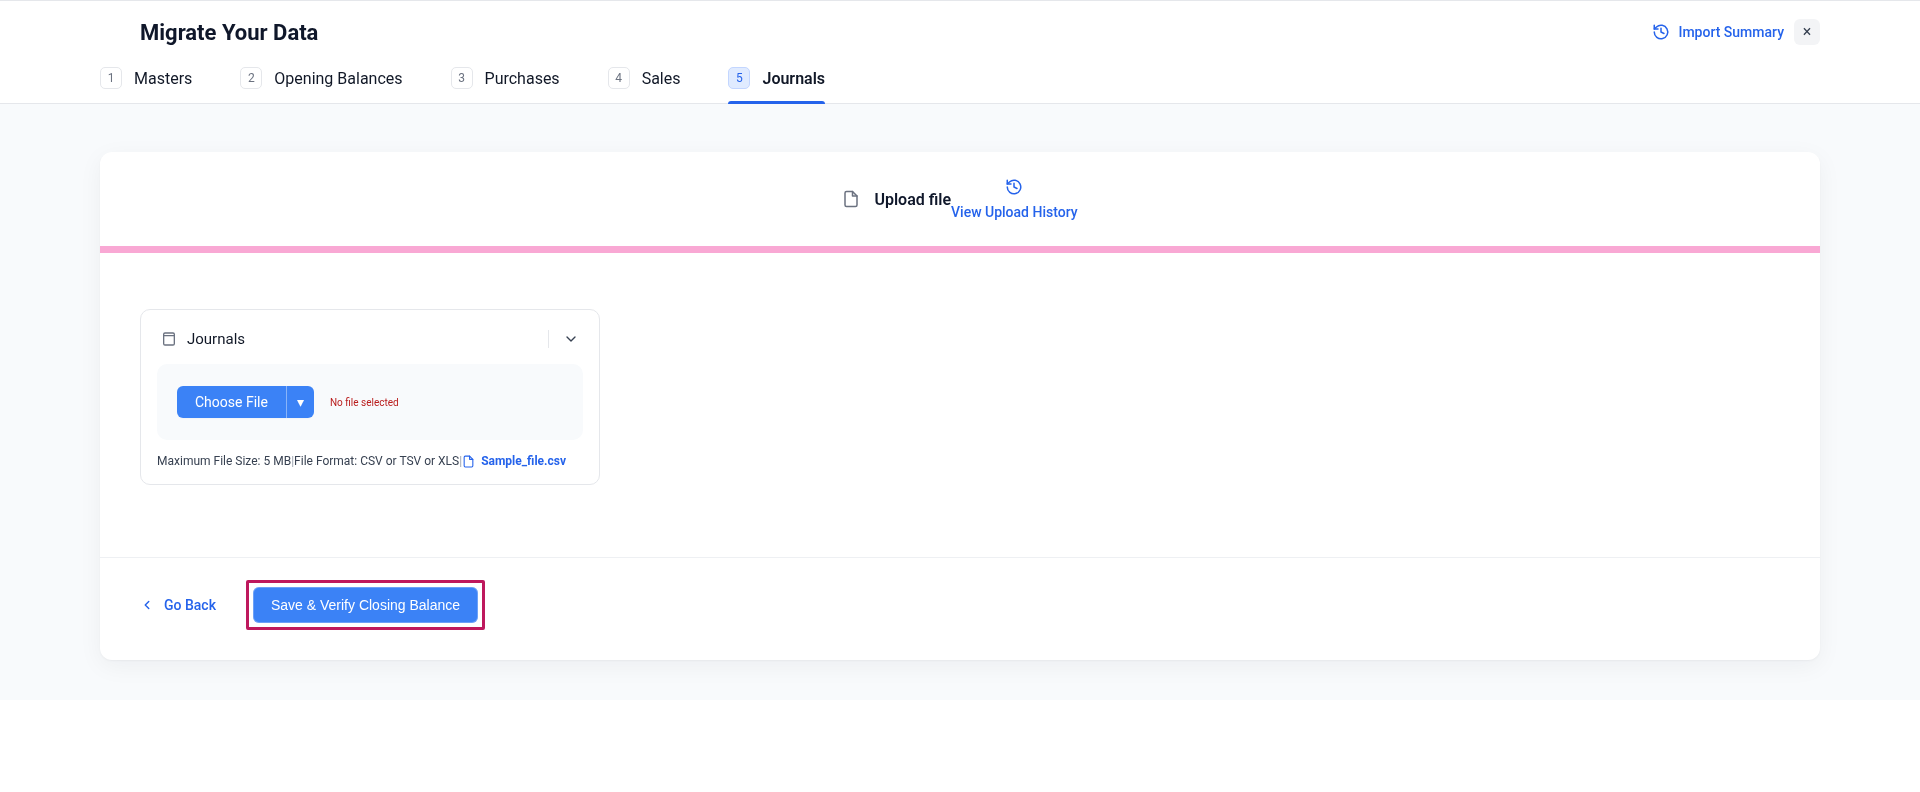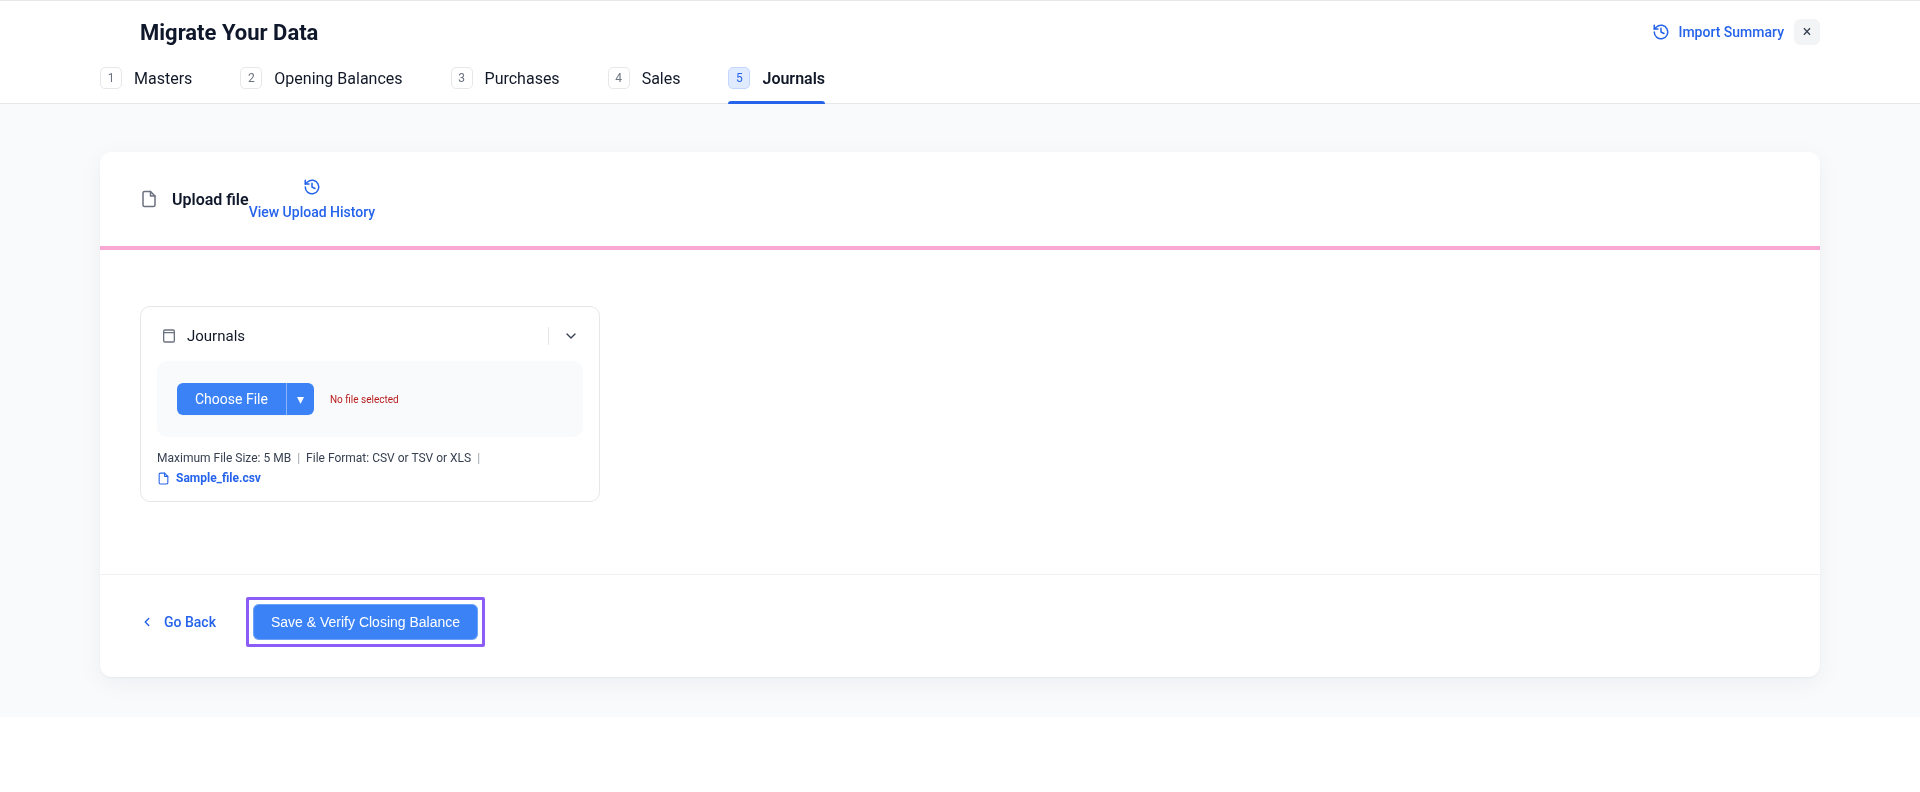--- a/index.html
+++ b/index.html
@@ -101,23 +101,23 @@
   .body-bg { background: #f8fafc; padding: 48px 100px 40px 100px; }
 
   .card {
     background: #fff;
     border-radius: 12px;
     box-shadow: 0 1px 2px rgba(0,0,0,0.04), 0 6px 24px rgba(15,23,42,0.05);
   }
   .card-header {
     display: flex;
     align-items: center;
-    justify-content: flex-start;
+    justify-content: center;
     padding: 26px 40px;
-    border-bottom: 4px solid #f9a8d4;
+    border-bottom: 7px solid #f9a8d4;
   }
   .card-title-left {
     display: flex;
     align-items: center;
     gap: 14px;
   }
   .upload-file-title { font-size: 16px; font-weight: 600; color: #0f172a; }
   .view-history {
     display: inline-flex;
     align-items: center;
@@ -182,21 +182,20 @@
     display: inline-flex;
     align-items: center;
     justify-content: center;
   }
   .nofile { color: #b91c1c; font-size: 10px; }
 
   .hint-row {
     display: flex;
     flex-wrap: wrap;
     align-items: center;
-    gap: 6px;
     margin-top: 14px;
     font-size: 12px;
     color: #374151;
   }
   .hint-sep { color: #9ca3af; }
   .sample-link {
     display: inline-flex;
     align-items: flex-end;
     gap: 6px;
     color: #2563eb;
@@ -213,21 +212,21 @@
   }
   .go-back {
     display: inline-flex;
     align-items: center;
     gap: 10px;
     color: #2563eb;
     font-weight: 500;
     cursor: pointer;
   }
   .highlight-box {
-    border: 3px solid #8b5cf6;
+    border: 3px solid #be185d;
     padding: 4px;
     border-radius: 2px;
   }
   .primary-btn {
     background: #3b82f6;
     color: #fff;
     border: none;
     border-radius: 6px;
     padding: 10px 18px;
     font-size: 14px;

